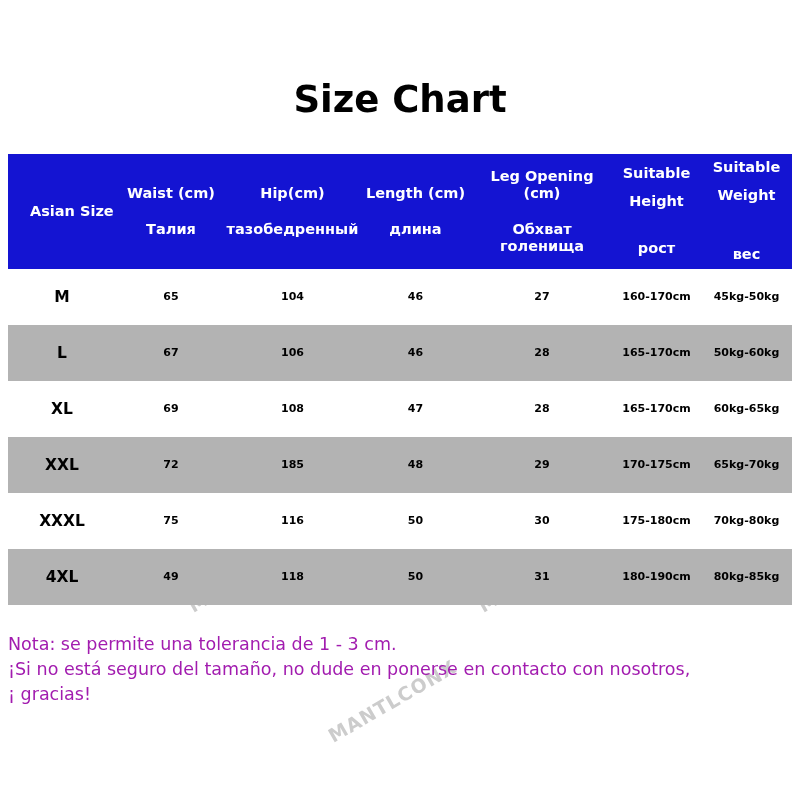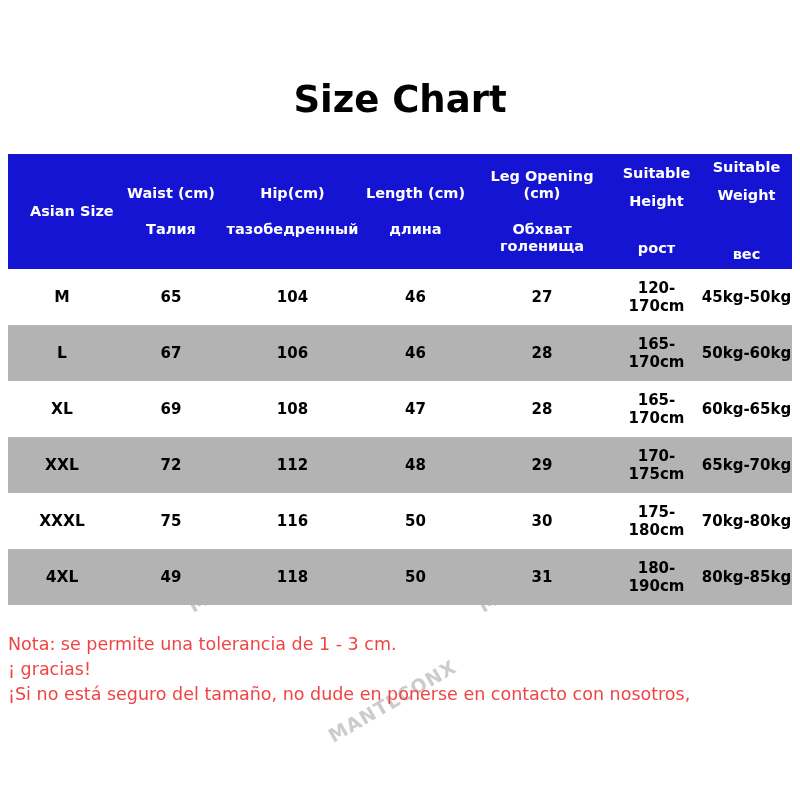--- a/index.html
+++ b/index.html
@@ -95,35 +95,35 @@
     font-size: 14.5px;
     font-weight: 700;
     text-align: left;
     padding-left: 22px;
   }
   .hdr td.stack-two { line-height: 1.9; }
 
   
   tr.row td {
     height: 56px;
-    font-size: 15px;
+    font-size: 11px;
     font-weight: 700;
     color: #000;
   }
   tr.row.alt { background: #b3b3b3; }
   tr.row.plain { background: #ffffff; }
   tr.row td.sz { font-size: 15.5px; }
 
   
   .note {
     position: absolute;
     left: 8px;
     top: 632px;
     width: 786px;
-    color: #ef4444;
+    color: #a21caf;
     font-size: 17.5px;
     line-height: 1.42;
     font-family: "DejaVu Sans", sans-serif;
     z-index: 10;
   }
   .note div { white-space: nowrap; }
 </style>
 </head>
 <body>
 
@@ -184,21 +184,21 @@
             <span class="ru">вес</span>
           </td>
         </tr>
 
         <tr class="row plain">
           <td class="sz">M</td>
           <td>65</td>
           <td>104</td>
           <td>46</td>
           <td>27</td>
-          <td>120-170cm</td>
+          <td>160-170cm</td>
           <td>45kg-50kg</td>
         </tr>
 
         <tr class="row alt">
           <td class="sz">L</td>
           <td>67</td>
           <td>106</td>
           <td>46</td>
           <td>28</td>
           <td>165-170cm</td>
@@ -211,21 +211,21 @@
           <td>108</td>
           <td>47</td>
           <td>28</td>
           <td>165-170cm</td>
           <td>60kg-65kg</td>
         </tr>
 
         <tr class="row alt">
           <td class="sz">XXL</td>
           <td>72</td>
-          <td>112</td>
+          <td>185</td>
           <td>48</td>
           <td>29</td>
           <td>170-175cm</td>
           <td>65kg-70kg</td>
         </tr>
 
         <tr class="row plain">
           <td class="sz">XXXL</td>
           <td>75</td>
           <td>116</td>
@@ -243,17 +243,17 @@
           <td>31</td>
           <td>180-190cm</td>
           <td>80kg-85kg</td>
         </tr>
       </tbody>
     </table>
   </div>
 
   <div class="note">
     <div>Nota: se permite una tolerancia de 1 - 3 cm.</div>
+    <div>¡Si no está seguro del tamaño, no dude en ponerse en contacto con nosotros,</div>
     <div>¡ gracias!</div>
-    <div>¡Si no está seguro del tamaño, no dude en ponerse en contacto con nosotros,</div>
   </div>
 
 </div>
 
 </body></html>

